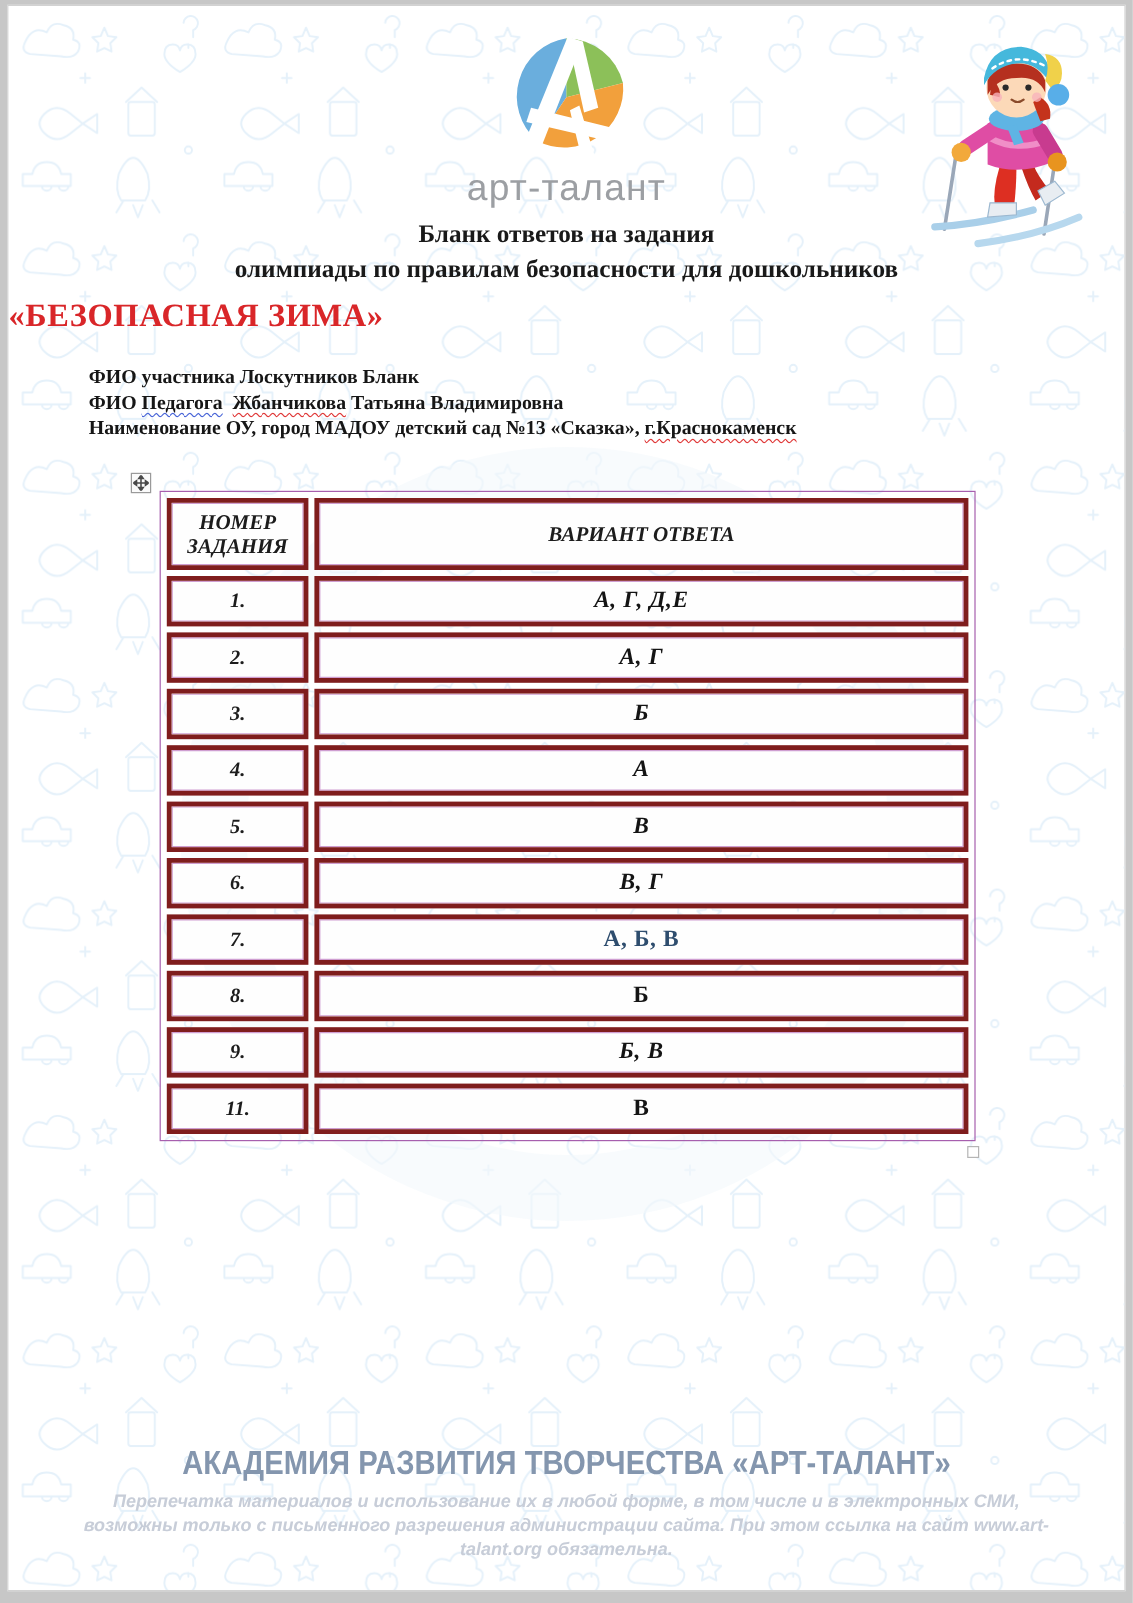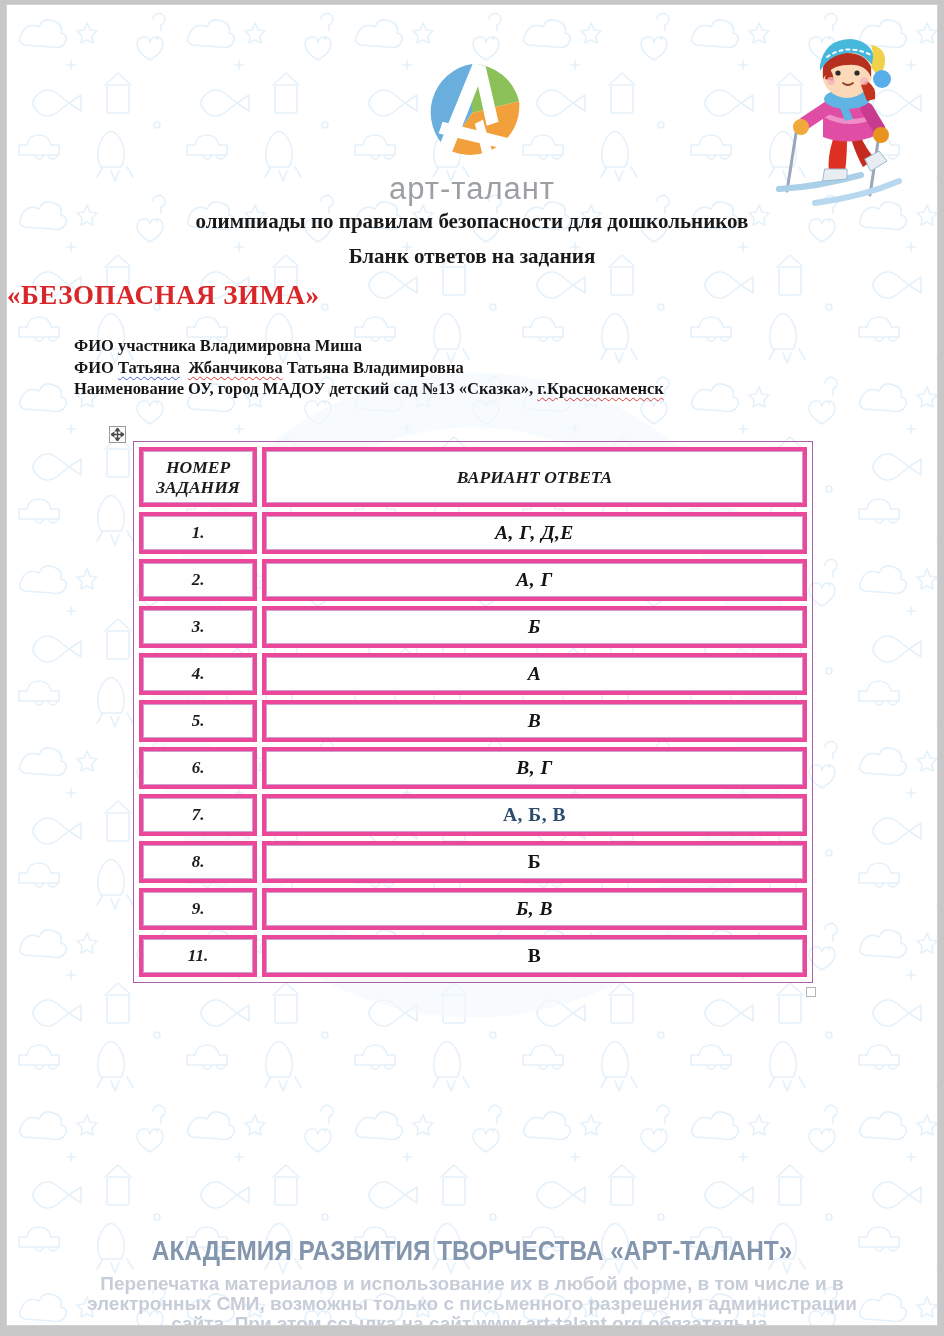--- a/index.html
+++ b/index.html
@@ -11,21 +11,21 @@
   }
   .page {
     position:relative;
     width:932px; height:1322px;
     margin:4px auto 10px;
     background:#ffffff;
     border:1px solid #d2d2d2;
     overflow:hidden;
   }
   .bg-layer { position:absolute; inset:0; z-index:0; }
-  .content { position:relative; z-index:1;margin-top:32px; }
+  .content { position:relative; z-index:1; }
 
   
   .logo-block { padding-top:22px; text-align:center; }
   .logo-mark { display:block; margin:0 auto; }
   .brand {
     margin-top:4px;
     font-family:"Liberation Sans","DejaVu Sans",sans-serif;
     font-size:31px; color:#9c9fa3; letter-spacing:1px; font-weight:400;
   }
   .subtitle { text-align:center; font-weight:bold; font-size:21px; color:#191919; line-height:29px; }
@@ -38,21 +38,21 @@
   .squig-blue { text-decoration:underline wavy #4a66d8 1px; text-underline-offset:3px; }
 
   
   .table-wrap { position:relative; margin:42px 0 0 127px; width:678px; }
   table.answers {
     border-collapse:separate; border-spacing:5px;
     width:678px; table-layout:fixed;
     outline:1px solid #a75fae;
   }
   table.answers td, table.answers th {
-    border:4px solid #ec4899;
+    border:4px solid #7f1d1d;
     box-shadow:inset 0 0 0 1px #cf9ed1;
     background:#fefefe;
     text-align:center; vertical-align:middle;
     overflow:hidden;
   }
   th.hdr { height:60px; font-weight:bold; font-style:italic; font-size:17.5px; color:#1c1c1c; line-height:20px; }
   td.num { height:42px; font-weight:bold; font-style:italic; font-size:17px; color:#1c1c1c; }
   td.ans { font-weight:bold; font-size:19.5px; color:#141414; letter-spacing:.5px; }
   td.ans.italic { font-style:italic; }
   .caret {
@@ -73,21 +73,21 @@
   
   .footer { position:absolute; left:0; right:0; top:1198px; z-index:1; text-align:center;
             font-family:"Liberation Sans","DejaVu Sans",sans-serif; }
   .academy {
     display:inline-block; transform:scaleX(.87);
     font-size:28px; font-weight:bold; color:#8496ae; letter-spacing:0;
     white-space:nowrap;
   }
   .fineprint {
     margin:7px auto 0; max-width:818px;
-    font-size:19px; color:#c7cdd8; line-height:20px; font-weight:bold;
+    font-size:15px; color:#c7cdd8; line-height:20px; font-weight:bold;font-style:italic;
   }
 </style>
 </head>
 <body>
 
 <div class="page">
 
   <svg class="bg-layer" width="932" height="1322" aria-hidden="true">
     <defs>
       <g id="dood" fill="none" stroke="#e0eef9" stroke-width="1.6" stroke-linecap="round" stroke-linejoin="round">
@@ -153,28 +153,28 @@
         <path d="M55 55 L55 5 A50 50 0 0 1 103 43 Z" fill="#8cc059"></path>
         <path d="M55 55 L103 43 A50 50 0 0 1 30 92 Z" fill="#f2a03c"></path>
         <path d="M18 97 L56 4 L69 8 L33 99 Z" fill="#ffffff"></path>
         <path d="M56 4 L69 8 L82 64 L70 68 Z" fill="#ffffff"></path>
         <path d="M66 62 L79 105 L68 107 L58 66 Z" fill="#ffffff"></path>
         <path d="M25 64 L98 82 L94 93 L21 76 Z" fill="#ffffff"></path>
       </svg>
       <div class="brand">арт-талант</div>
     </div>
 
+    <div class="subtitle first">Бланк ответов на задания</div>
     <div class="subtitle">олимпиады по правилам безопасности для дошкольников</div>
-    <div class="subtitle first">Бланк ответов на задания</div>
     <div class="main-title" id="main-title" style="color: rgb(217, 38, 41);">«БЕЗОПАСНАЯ ЗИМА»</div>
 
     <div class="info-block">
-      <div>ФИО участника Владимировна Миша</div>
+      <div>ФИО участника Лоскутников Бланк</div>
       <div>
-        <span>ФИО </span><span class="squig-blue">Татьяна</span><span>&nbsp; </span><span class="squig-red">Жбанчикова</span><span> Татьяна Владимировна</span>
+        <span>ФИО </span><span class="squig-blue">Педагога</span><span>&nbsp; </span><span class="squig-red">Жбанчикова</span><span> Татьяна Владимировна</span>
       </div>
       <div>
         <span>Наименование ОУ, город МАДОУ детский сад №13 «Сказка», </span><span class="squig-red">г.Краснокаменск</span>
       </div>
     </div>
 
     <div class="table-wrap">
       <div class="move-handle">
         <svg width="13" height="13" viewBox="0 0 14 14" aria-hidden="true">
           <g stroke="#4a4a4a" stroke-width="1.4" fill="#4a4a4a">

